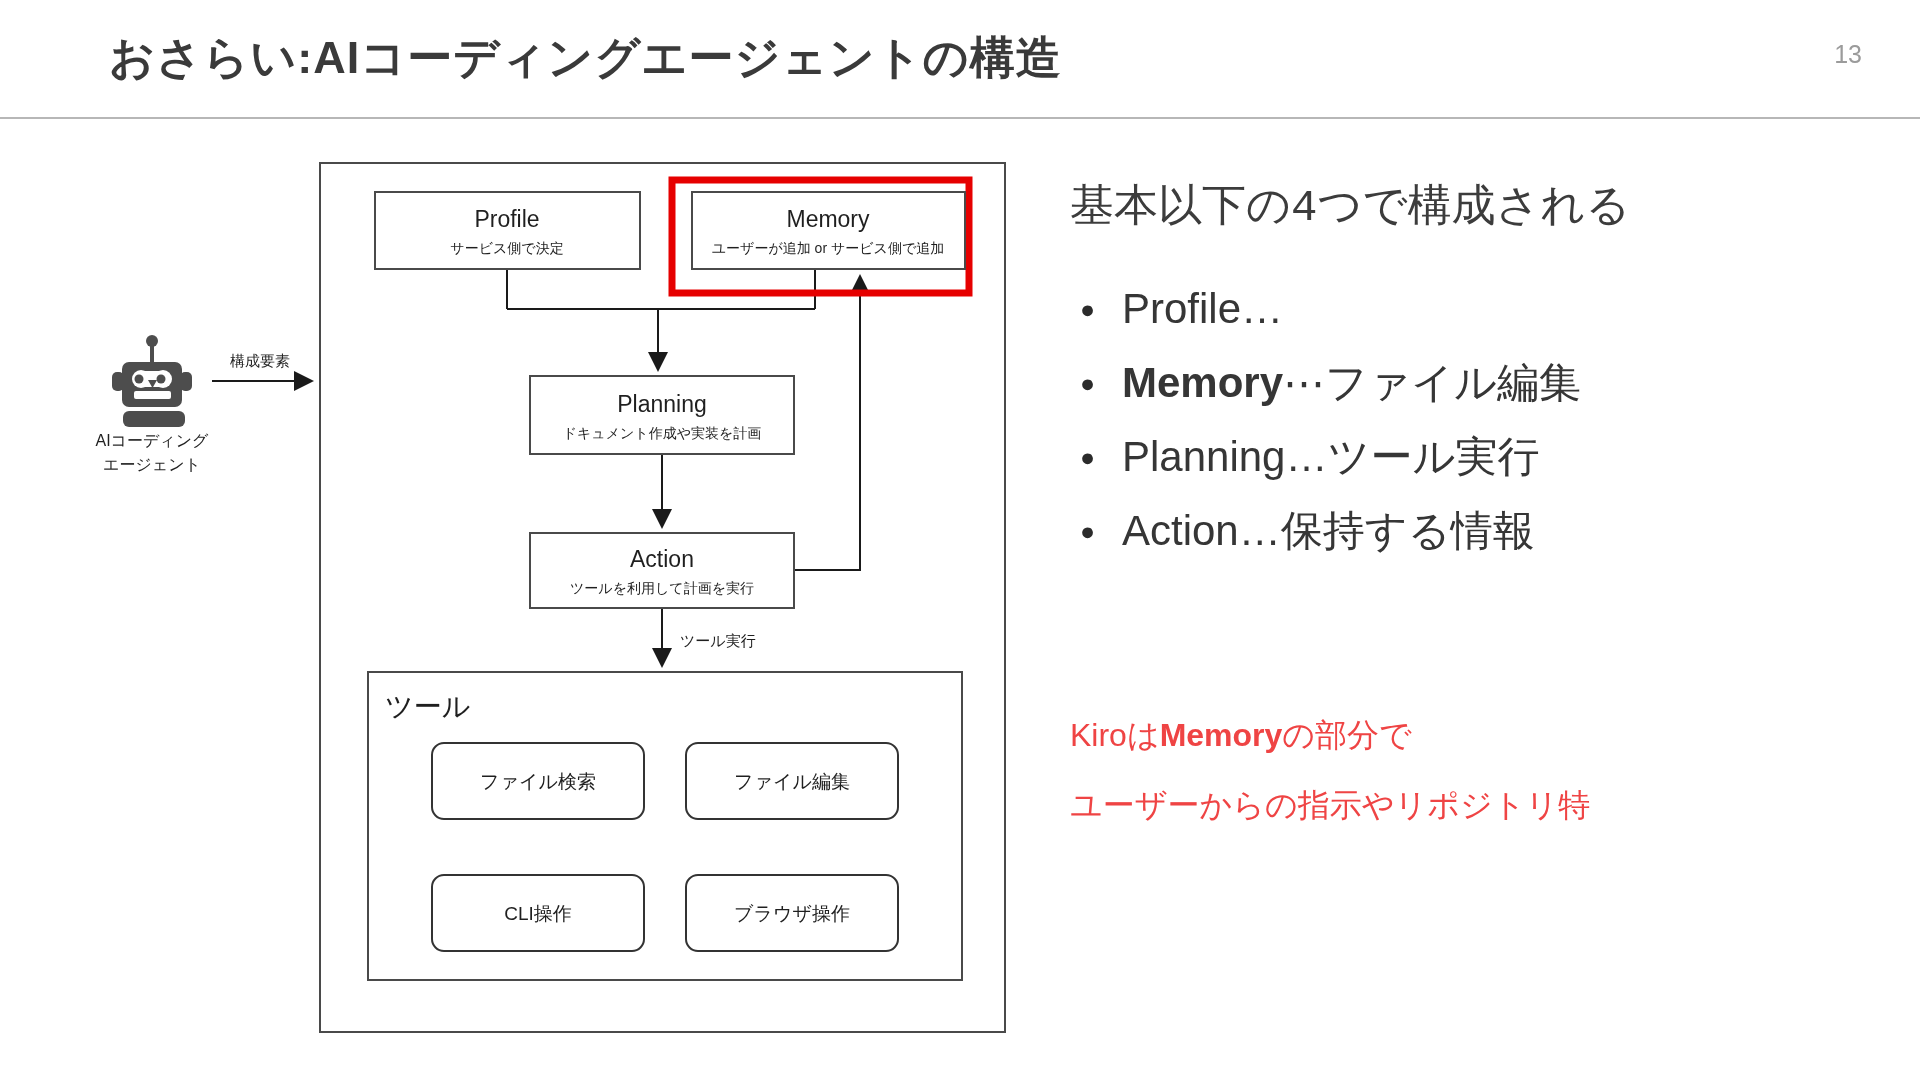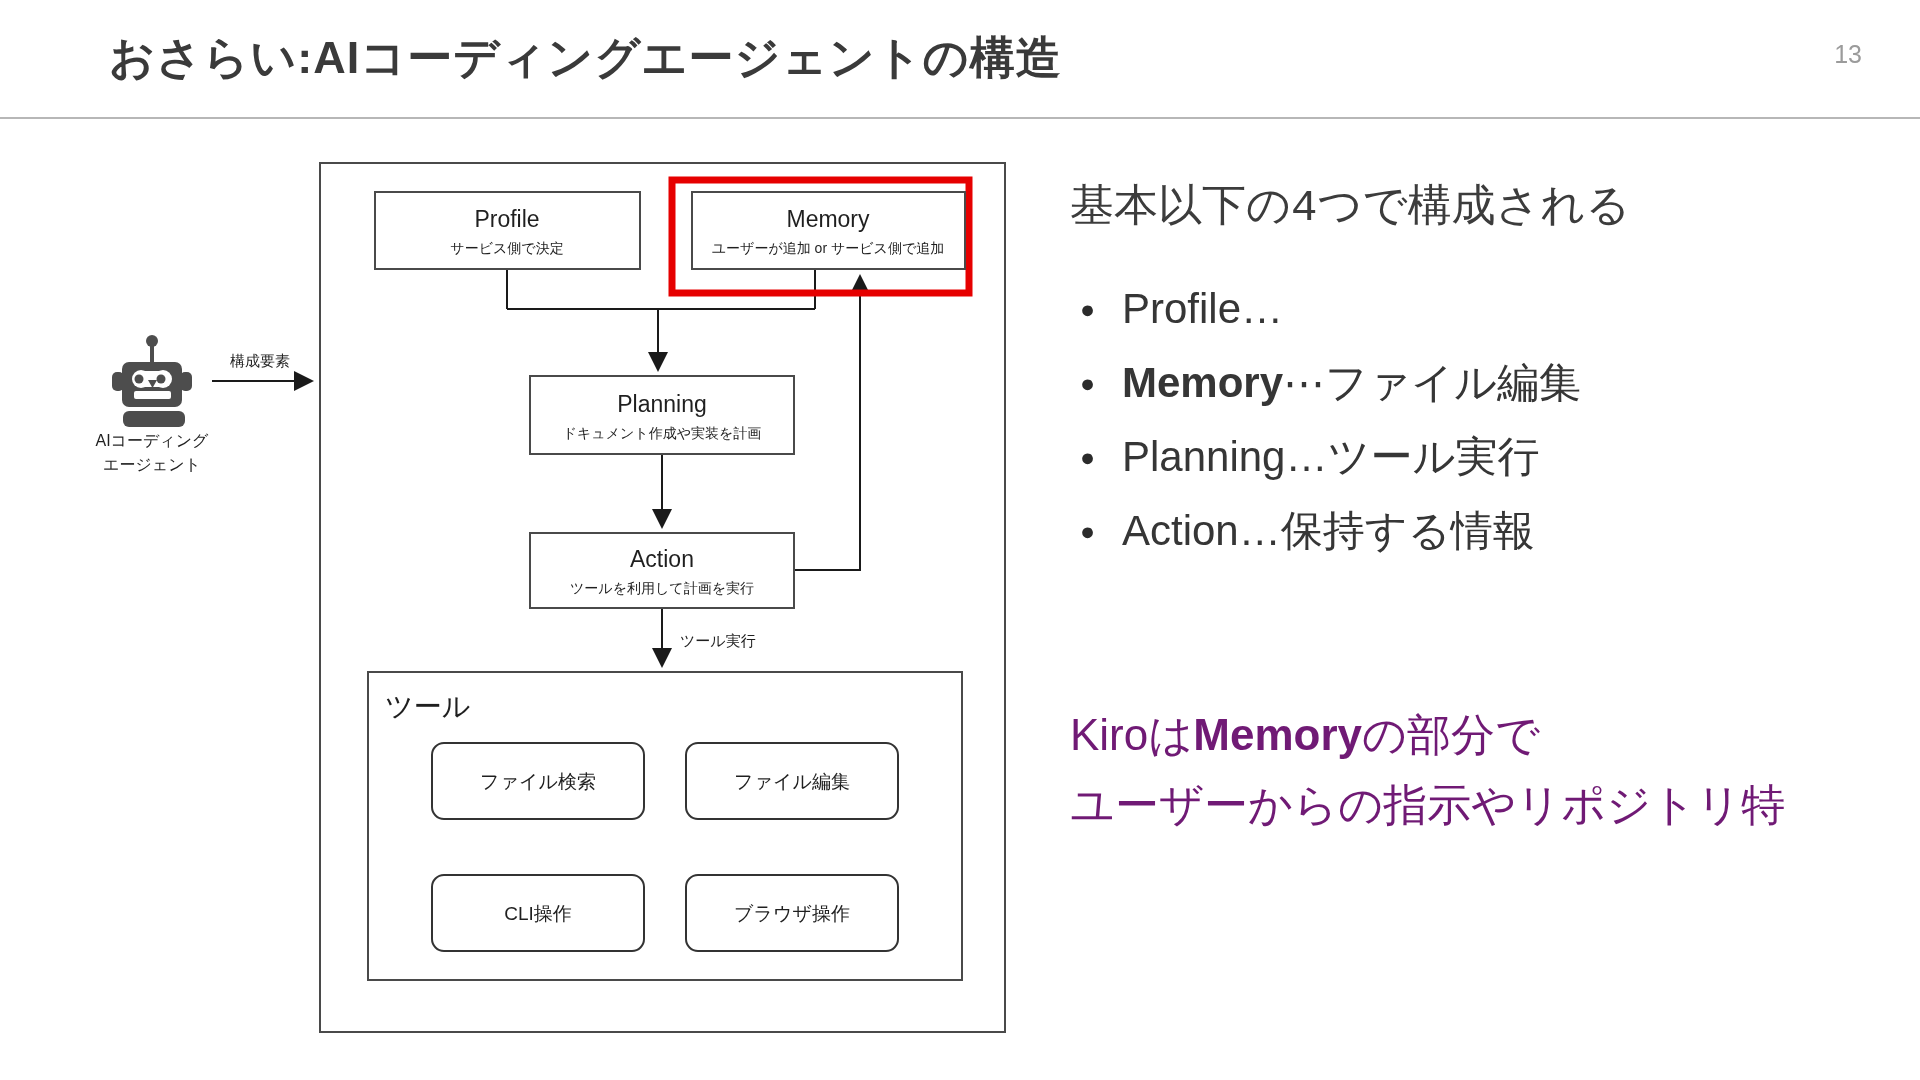--- a/index.html
+++ b/index.html
@@ -19,21 +19,21 @@
   .lbl{font-size:15px;}
   .tools-label{font-size:28px;}
   .tool-item{font-size:19px;}
   .agent-label{font-size:16px;}
   
   .heading{position:absolute;left:1070px;top:176px;font-size:44px;color:#3c3c3c;white-space:nowrap;font-family:Liberation Mono, monospace;}
   .bullets{position:absolute;left:1070px;top:272px;}
   .bullet-row{display:flex;align-items:center;height:74px;font-size:42px;color:#363636;white-space:nowrap;}
   .bullet-dot{font-size:25px;width:52px;padding-left:10px;box-sizing:border-box;color:#2b2b2b;}
   .b-bold{font-weight:700;}
-  .note{position:absolute;left:1070px;top:700px;font-size:44px;line-height:70px;color:#701a75;white-space:nowrap;}
+  .note{position:absolute;left:1070px;top:700px;font-size:32px;line-height:70px;color:#ef4444;white-space:nowrap;}
   .note .b-bold{font-weight:700;}
 </style>
 </head>
 <body>
 
 <div class="slide">
 
   <div class="header">
     <div class="title">おさらい:AIコーディングエージェントの構造</div>
     <div class="pagenum">13</div>

